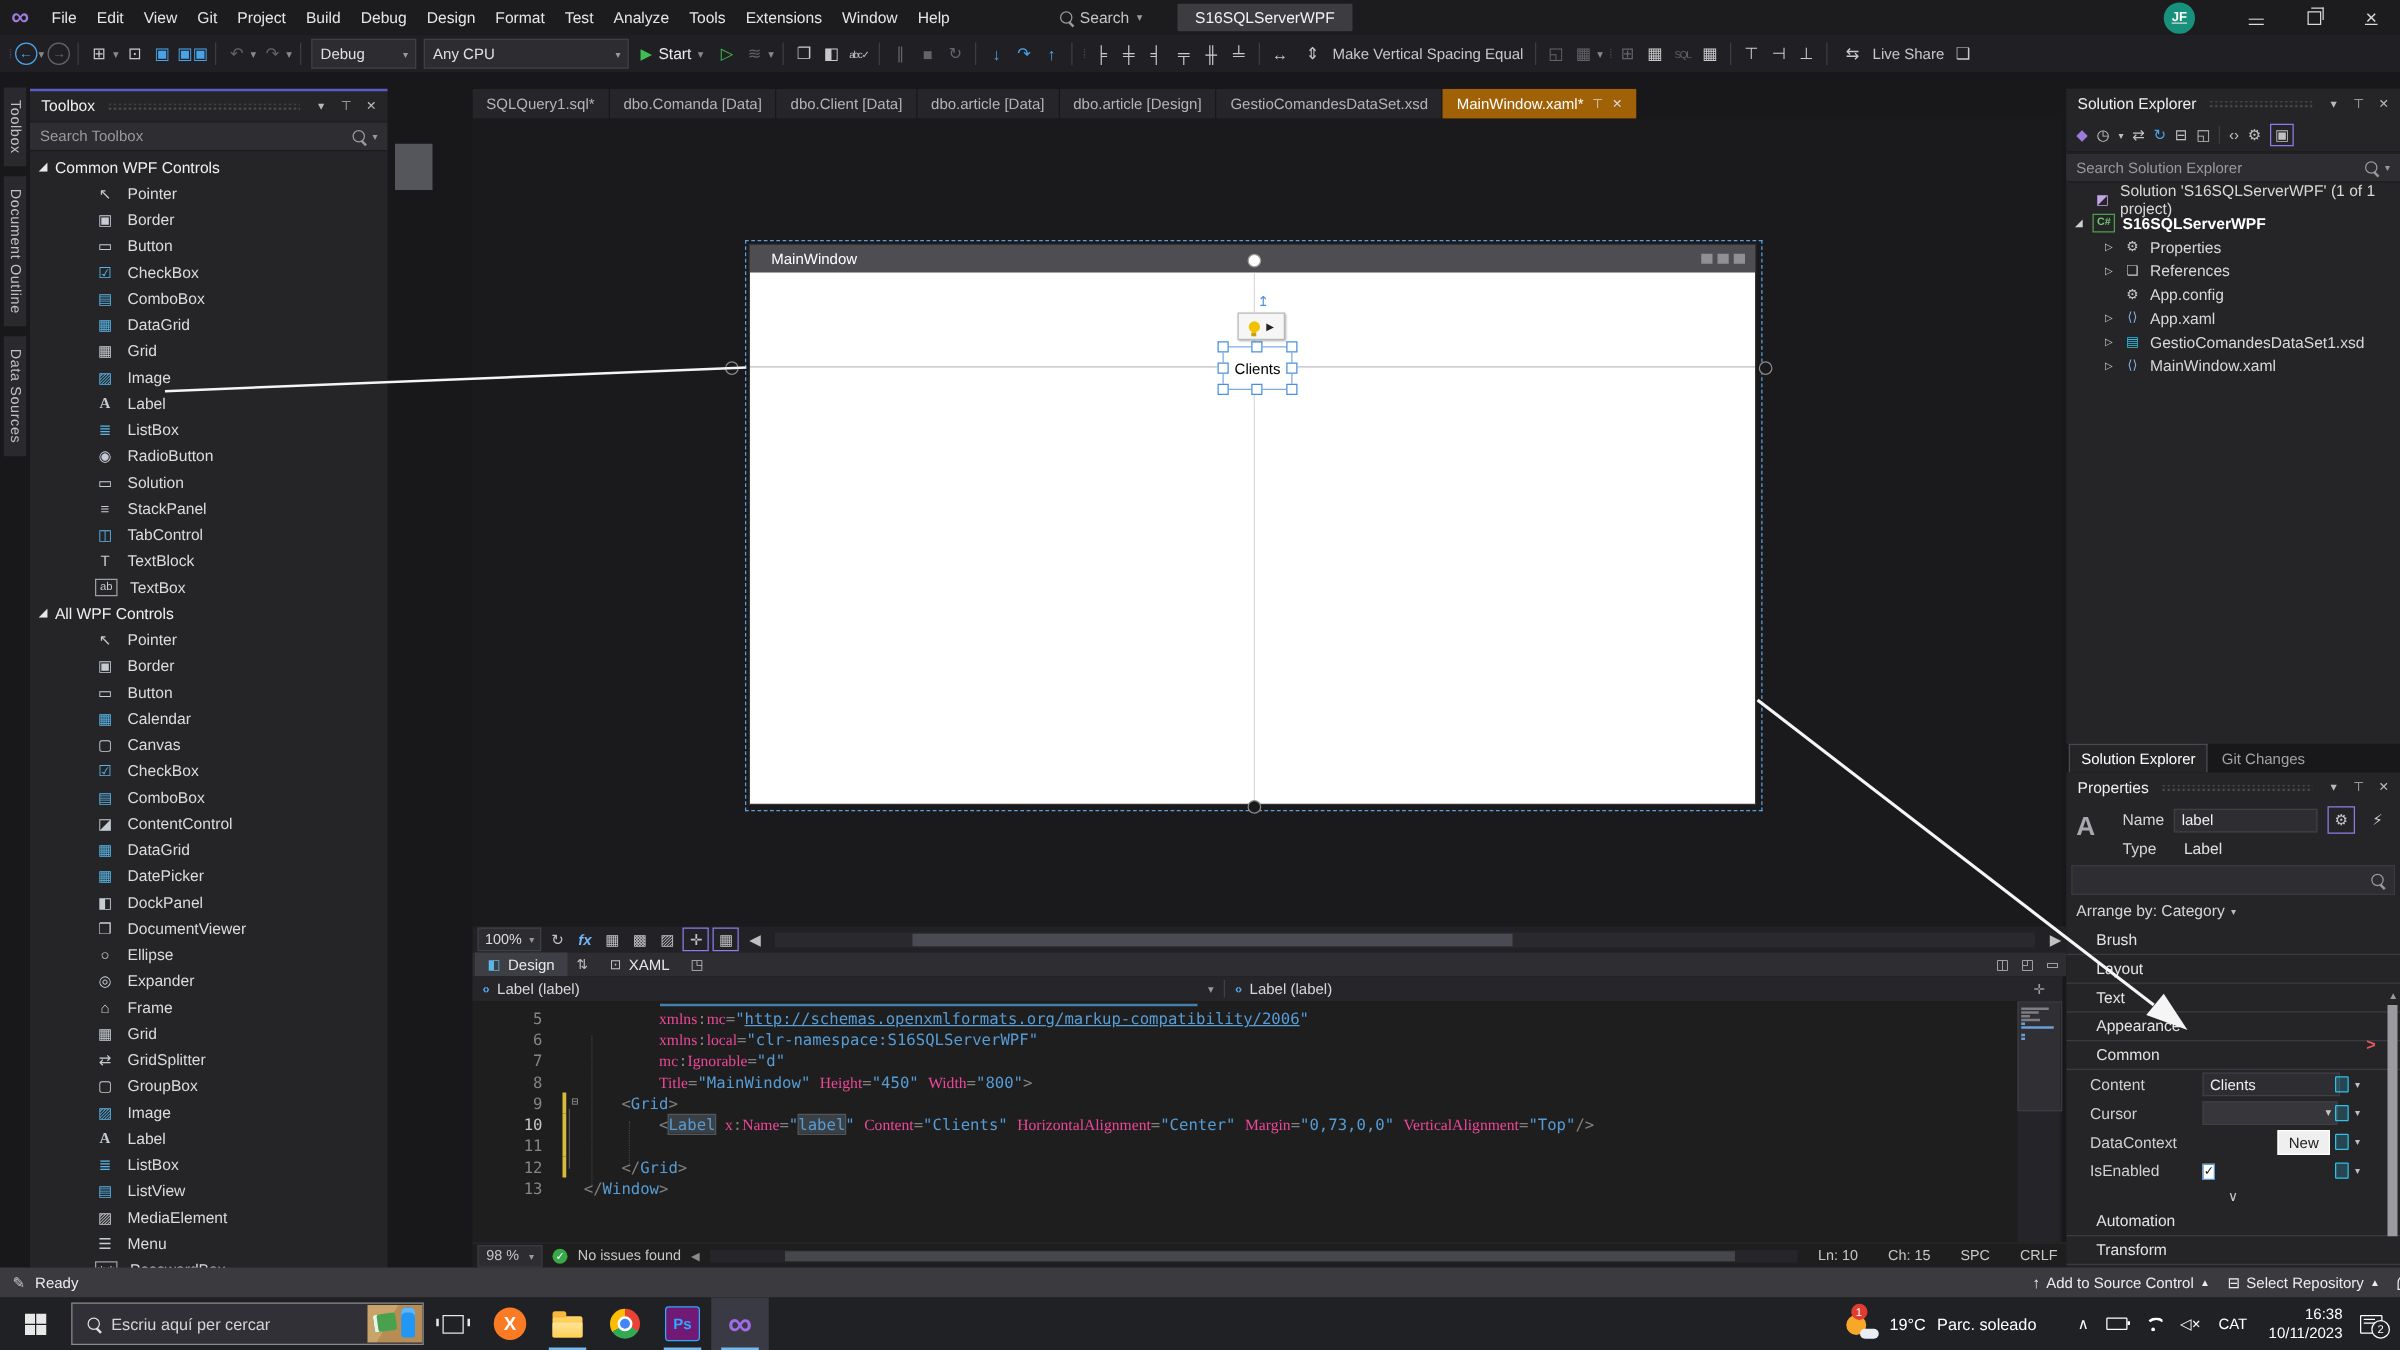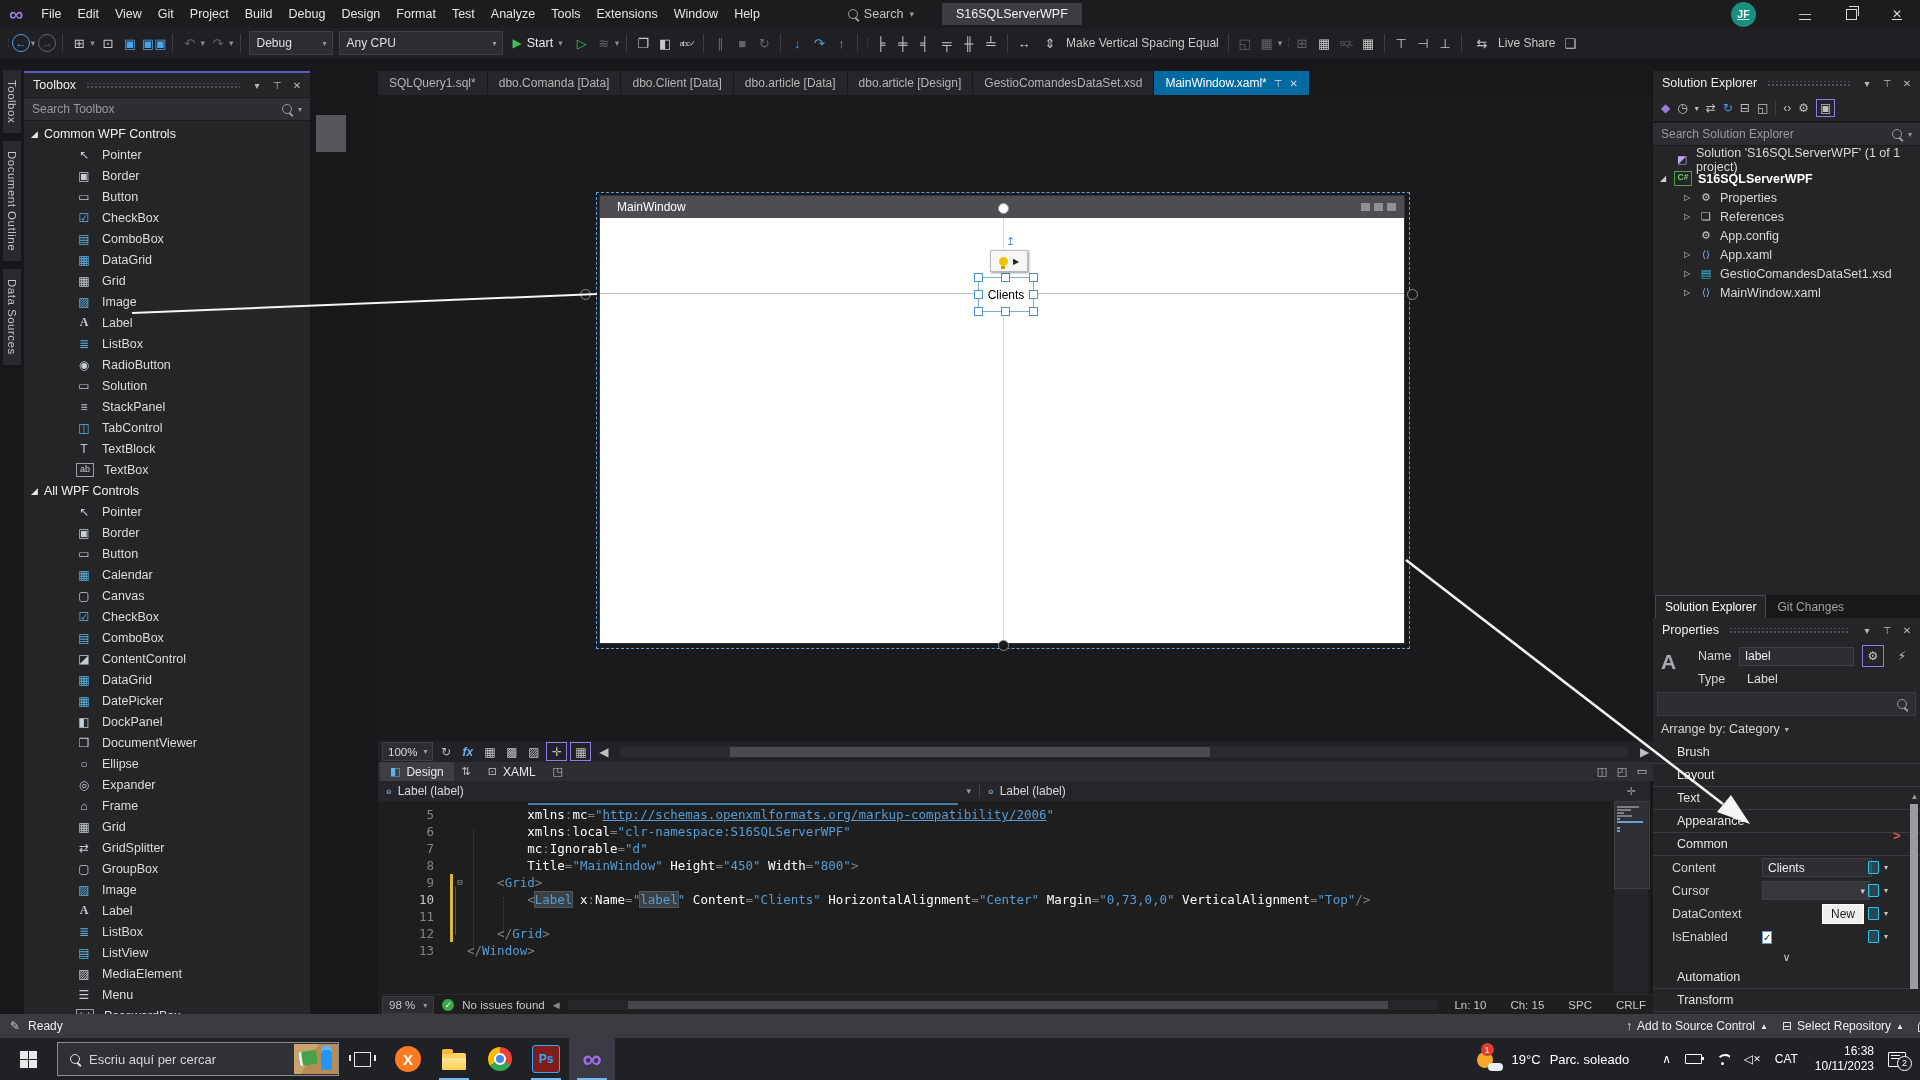--- a/index.html
+++ b/index.html
@@ -69,21 +69,21 @@
   .tbxrow .ic.i-label{font-weight:bold;font-family:"Liberation Serif",serif;}
   .tbxrow.acc .ic{color:#58b6e8;}
   .tbxrow.cat{padding-left:7px;gap:6px;color:#f0f0f0;}
   .tbxrow.cat:before{content:"◢";font-size:9px;color:#e8e8e8;transform:rotate(0deg);}
   #tbx-scroll{position:absolute;right:2px;top:52px;width:8px;height:300px;background:#3e3e45;border-radius:0px;}
   #artifact{left:316px;top:57px;width:30px;height:37px;background:#55555c;}
 
   
   #doctabs{left:378px;top:13px;width:1272px;height:24px;display:flex;align-items:flex-end;gap:1px;overflow:hidden;}
   .dtab{height:24px;display:flex;align-items:center;background:#26262a;color:#b5b5b5;font-size:12px;padding:0 11px;gap:7px;}
-  .dtab.active{background:#0369a1;color:#ffffff;}
+  .dtab.active{background:#a16207;color:#ffffff;}
   .dtab .ti{font-size:10px;color:#d8d8d8;}
 
   
   #designer{left:378px;top:37px;width:1272px;height:646px;background:#1a1a1d;overflow:hidden;}
   #dwin{position:absolute;left:222px;top:101px;width:804px;height:447px;background:#fff;box-shadow:0 0 0 1px #333;}
   #dwin-title{height:22px;background:#4d4d52;color:#fff;font-size:12px;display:flex;align-items:center;padding:0 8px 0 17px;}
   .dwbtn{width:9px;height:8px;background:#8f8f94;margin-left:4px;}
   #dsel{position:absolute;left:218px;top:97px;width:812px;height:455px;border:1px dashed #5a9fe0;pointer-events:none;}
   .guide{position:absolute;background:#bdbdbd;}
   .anchor{position:absolute;width:9px;height:9px;border:1.5px solid #8a8a8a;border-radius:50%;background:#1a1a1d;}
@@ -123,21 +123,21 @@
 
   
   #code{left:378px;top:743px;width:1272px;height:193px;background:#1e1e1e;overflow:hidden;}
   .cl{display:flex;height:17px;line-height:17px;font-size:12.5px;}
   .cl .ln{width:56px;text-align:right;padding-right:16px;color:#858585;flex:none;}
   .cl.cur .ln{color:#c6c6c6;}
   .cl .chg{width:3px;flex:none;}
   .cl.mod .chg{background:#d8ba3d;}
   .cl .fold{width:14px;flex:none;color:#9a9a9a;font-size:9px;text-align:center;}
   .cl .ct{white-space:pre;color:#d4d4d4;}
-  .tk-d{color:#808080;} .tk-e{color:#569cd6;} .tk-a{color:#ffffff;} .tk-v{color:#569cd6;}
+  .tk-d{color:#808080;} .tk-e{color:#569cd6;} .tk-a{color:#ec4899;font-family:Liberation Serif, serif;} .tk-v{color:#569cd6;}
   .tk-u{color:#569cd6;text-decoration:underline;}
   .tk-hl{background:#3b4045;box-shadow:0 0 0 1px #50565c;}
   .iguide{position:absolute;width:0;border-left:1px dotted #404046;}
   #line4sliver{position:absolute;left:150px;top:2px;width:430px;height:2px;background:#4e8fc9;opacity:.85;}
   #minimap{position:absolute;right:2px;top:0;width:34px;height:193px;background:#252529;}
   .mmline{height:2px;margin:1px 3px 0 3px;}
   #mmcursor{position:absolute;left:0;top:0;width:100%;height:86px;background:rgba(120,120,130,.12);border:1px solid #3c3c44;}
 
   
   #editstatus{left:378px;top:936px;width:1272px;height:20px;background:#1e1e1e;border-top:1px solid #2a2a2e;
@@ -212,21 +212,21 @@
   .tslot.activeapp{background:#3a3a44;}
   .i-task-view{width:15px;height:13px;border:1.6px solid #e8e8e8;position:relative;}
   .i-task-view:before{content:"";position:absolute;left:-6px;top:2px;width:2px;height:6px;background:#e8e8e8;}
   .i-task-view:after{content:"";position:absolute;right:-6px;top:2px;width:2px;height:6px;background:#e8e8e8;}
   .i-xampp{width:26px;height:26px;border-radius:50%;background:#fb7a24;color:#fff;font-weight:bold;font-size:15px;display:flex;align-items:center;justify-content:center;}
   .i-folder{width:24px;height:17px;background:linear-gradient(#ffd563,#f6b73c);border-radius:2px;position:relative;margin-top:4px;}
   .i-folder:before{content:"";position:absolute;left:0;top:-4px;width:11px;height:5px;background:#f6b73c;border-radius:2px 2px 0 0;}
   .i-folder:after{content:"";position:absolute;left:0;top:5px;width:24px;height:12px;background:linear-gradient(#ffe49a,#ffcf54);border-radius:1px;}
   .i-chrome{width:24px;height:24px;border-radius:50%;background:conic-gradient(#ea4335 0 33%,#34a853 33% 66%,#fbbc05 66% 100%);position:relative;}
   .i-chrome:before{content:"";position:absolute;left:6px;top:6px;width:12px;height:12px;background:#4285f4;border:2px solid #fff;border-radius:50%;box-sizing:border-box;}
-  .i-ps{width:26px;height:26px;background:#7f1d1d;border:1.5px solid #31a8ff;border-radius:3px;color:#31a8ff;
+  .i-ps{width:26px;height:26px;background:#701a75;border:1.5px solid #31a8ff;border-radius:3px;color:#31a8ff;
         font-size:12px;font-weight:bold;display:flex;align-items:center;justify-content:center;}
   .i-vs{color:#a06ce8;font-size:27px;font-weight:bold;line-height:26px;}
   #trayarea{margin-left:auto;display:flex;align-items:center;gap:0;color:#fff;font-size:13px;}
   .weather{display:flex;align-items:center;gap:9px;margin-right:26px;}
   .i-suncloud{width:28px;height:24px;position:relative;}
   .i-suncloud .sun{position:absolute;left:2px;top:5px;width:16px;height:16px;border-radius:50%;background:#f7a828;}
   .i-suncloud .cloud{position:absolute;right:0px;bottom:0px;width:15px;height:8px;background:#e8eef4;border-radius:5px;}
   .i-suncloud .badge{position:absolute;left:6px;top:-4px;width:13px;height:13px;border-radius:50%;background:#e03c31;color:#fff;
                      font-size:9px;display:flex;align-items:center;justify-content:center;}
   .trayico{margin:0 7px;color:#fff;font-size:12px;display:flex;align-items:center;}

